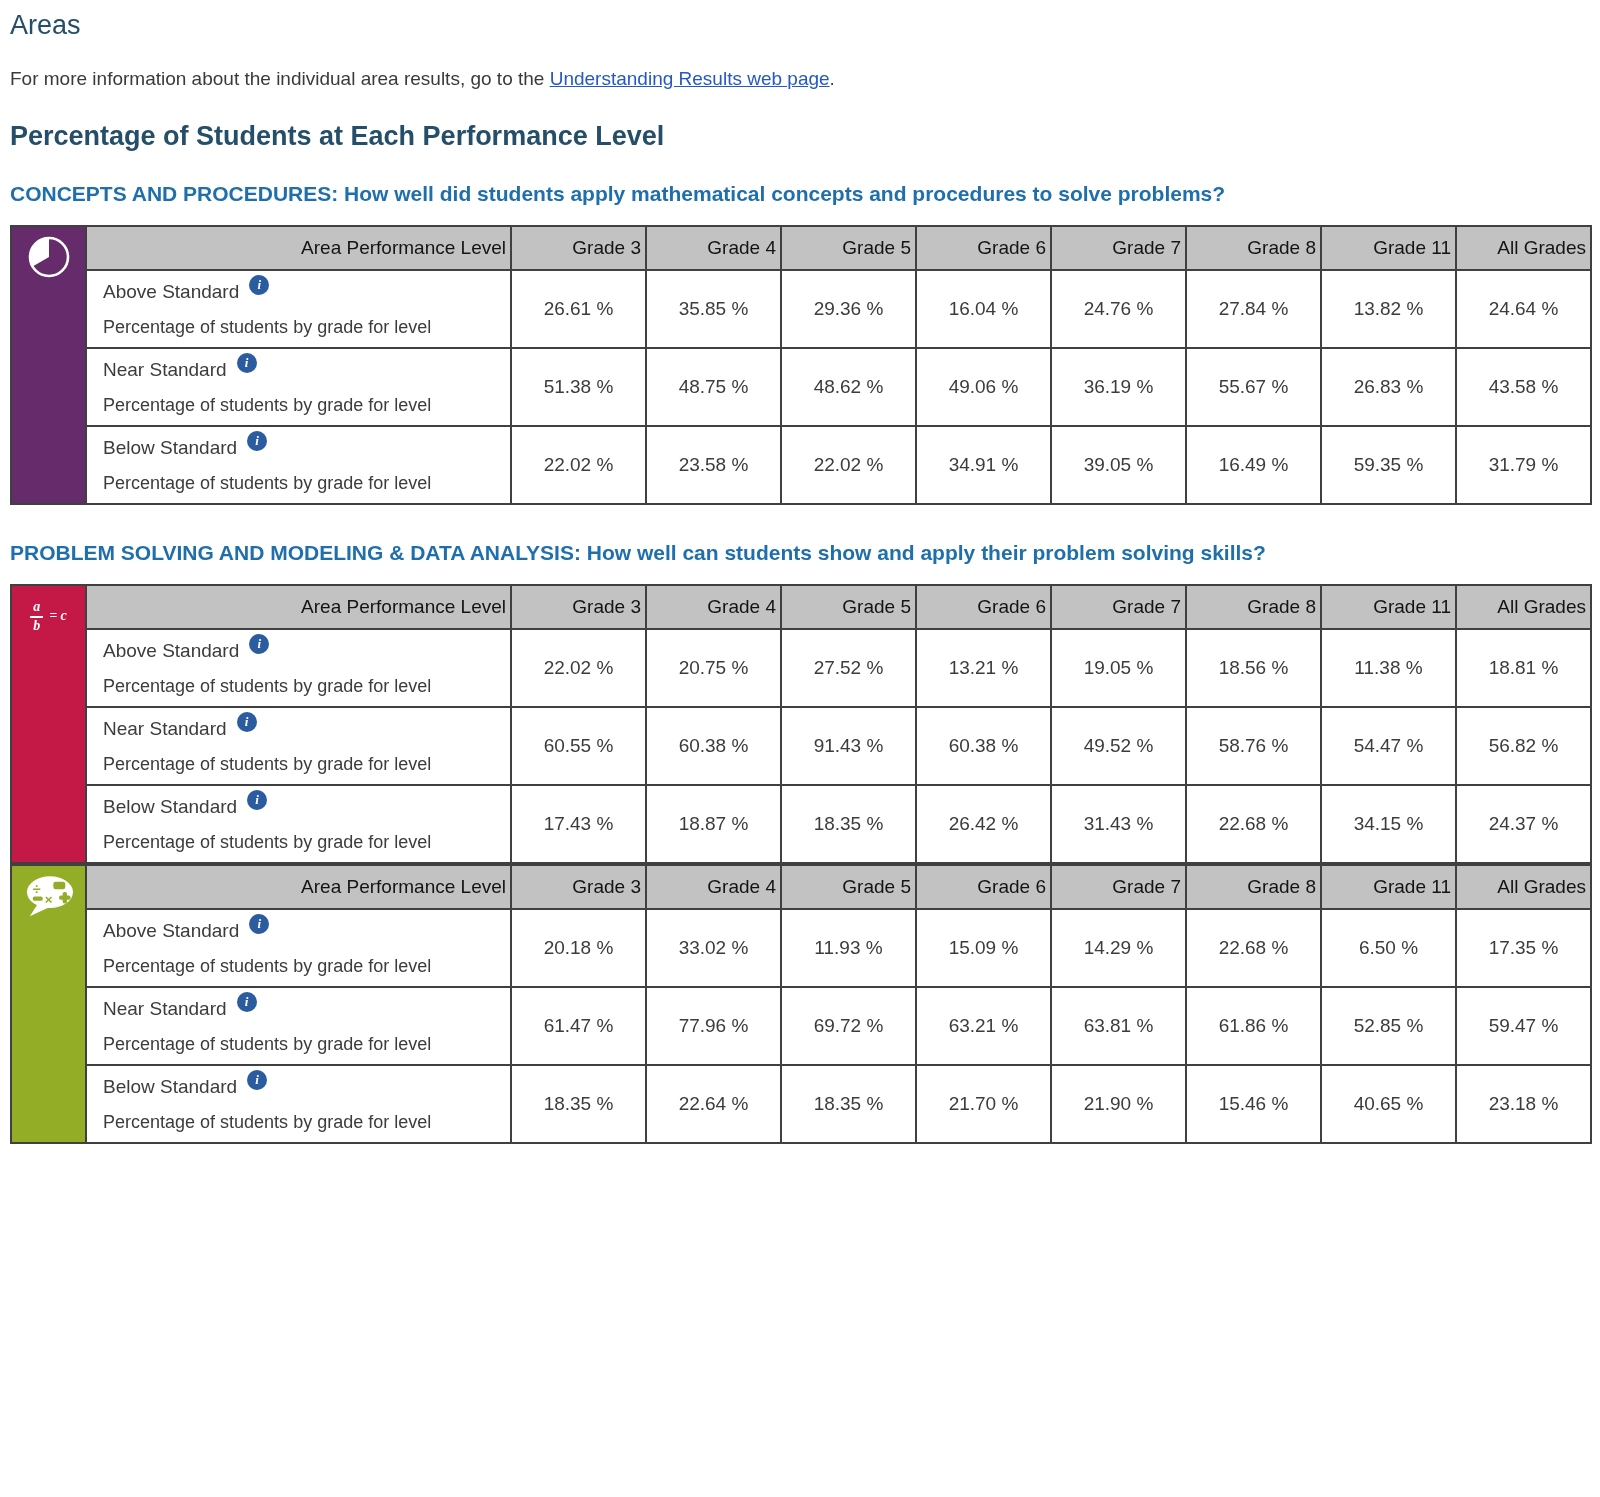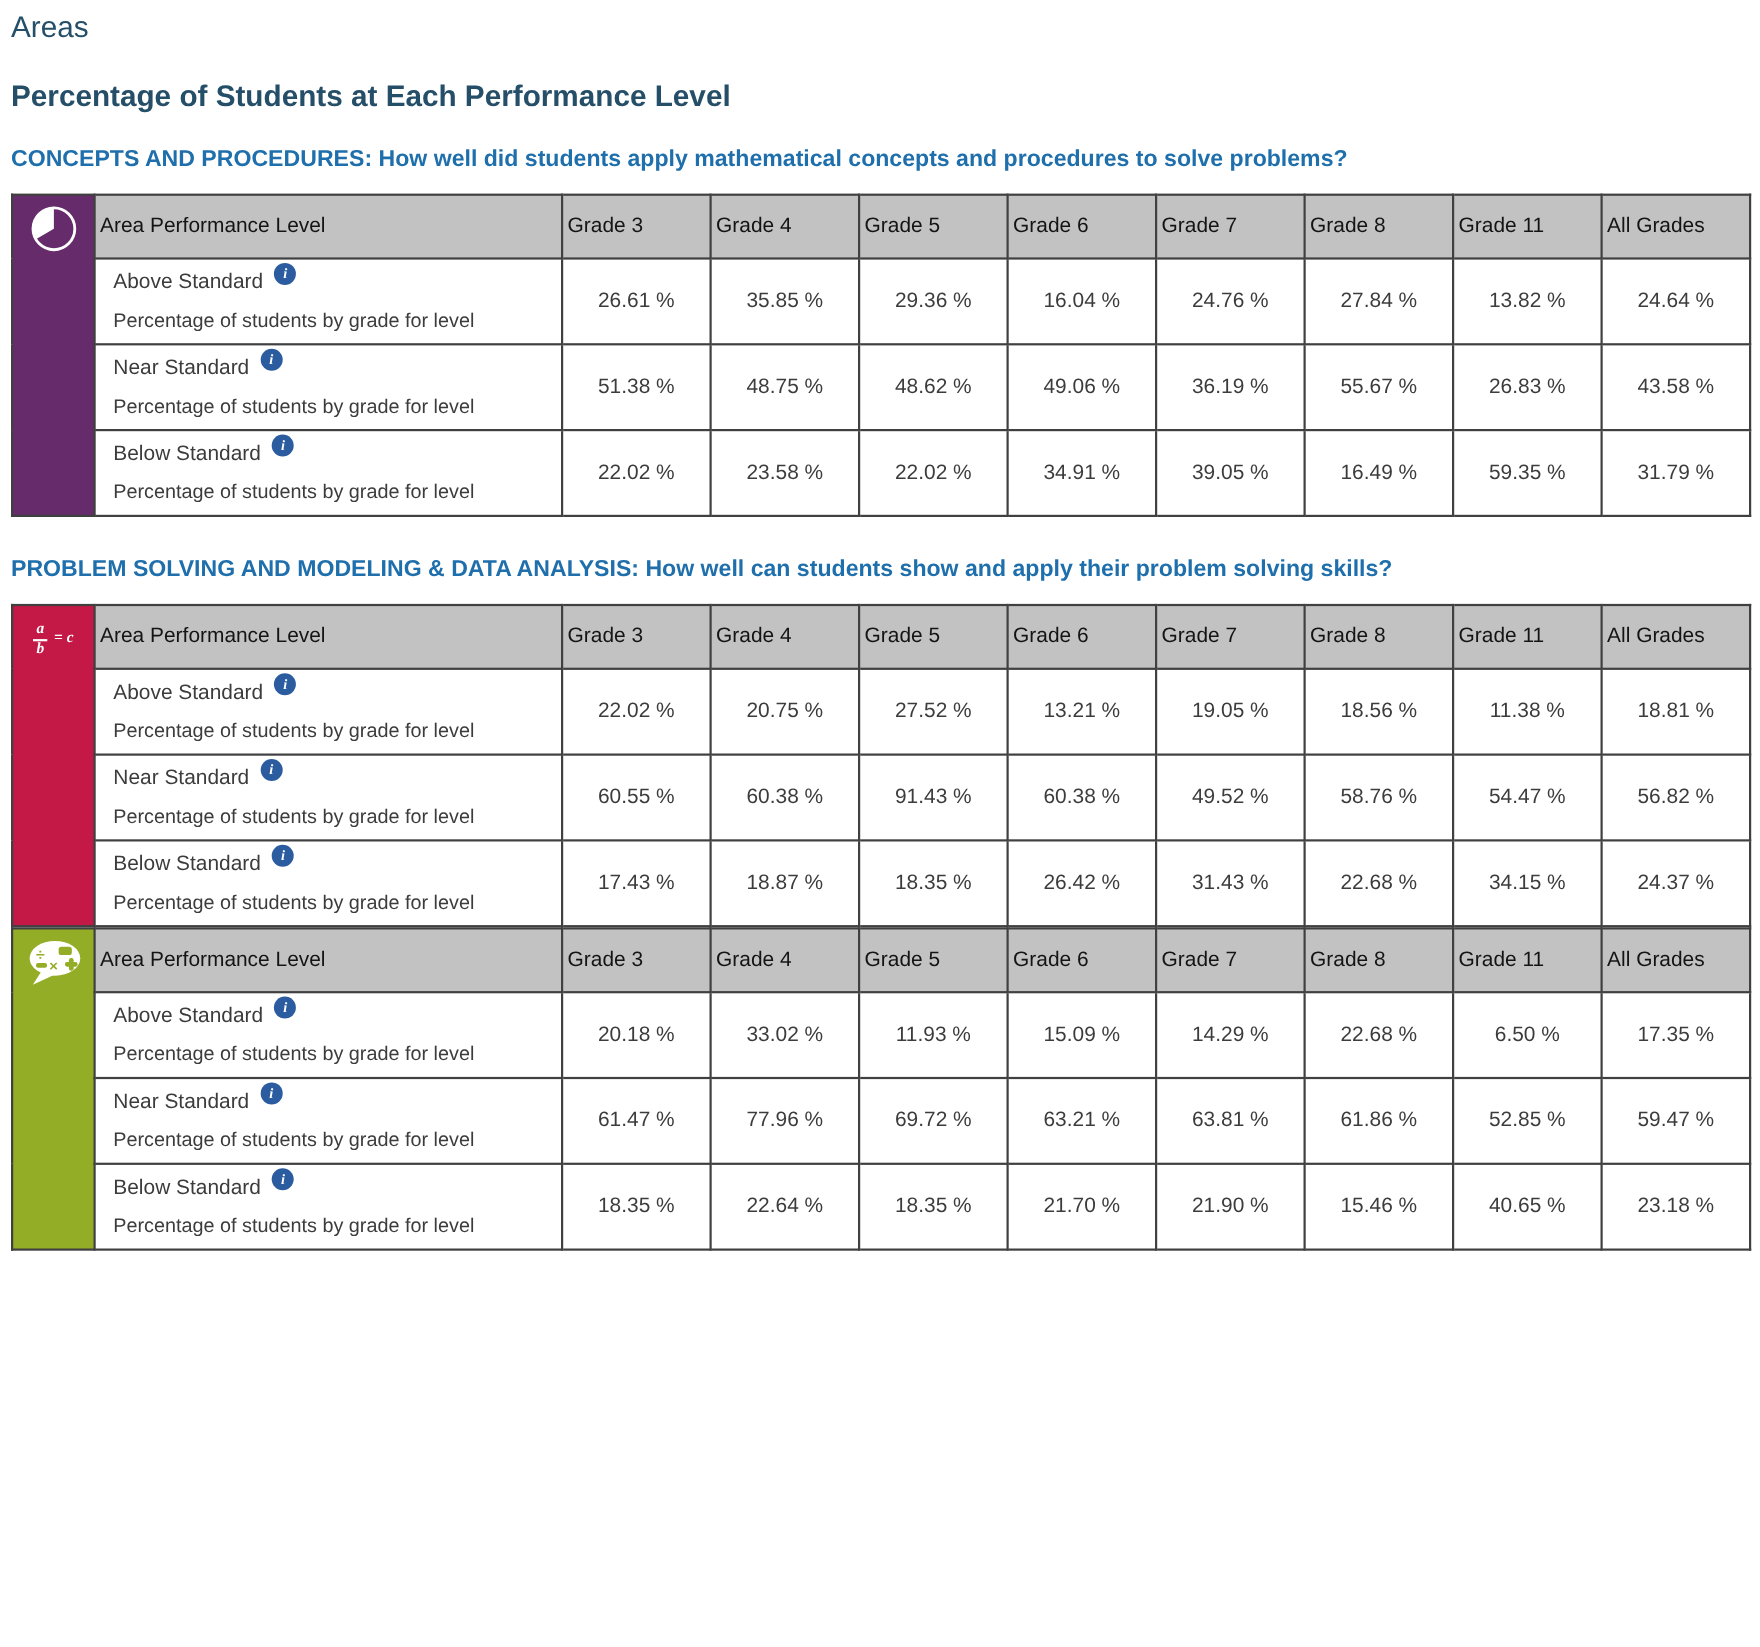--- a/index.html
+++ b/index.html
@@ -32,23 +32,23 @@
     width:1580px;
   }
   table.perf-table td, table.perf-table th {
     border:2px solid #404040;
   }
   col.c-bar   { width:75px; }
   col.c-label { width:425px; }
   col.c-grade { width:135px; }
 
   tr.head-row th {
-    background:#C2C2C2; height:58px;
+    background:#C2C2C2; height:44px;
     font-size:19px; font-weight:normal; color:#141414;
-    text-align:left; padding:0 4px;
+    text-align:right; padding:0 4px;
   }
   td.bar { vertical-align:top; padding:0; }
   .icon-box {
     height:60px; display:flex; align-items:center; justify-content:center;
   }
   tr.data-row { height:78px; }
   td.label-cell {
     background:#fff; vertical-align:middle;
     padding:6px 8px 6px 16px;
   }
@@ -79,20 +79,21 @@
   .fden { padding-top:1px; }
   .feq { margin-left:6px; }
 </style>
 </head>
 <body>
 
 <div class="page">
 
   <h1 class="h-title">Areas</h1>
 
+  <p class="intro"><span>For more information about the individual area results, go to the </span><a>Understanding Results web page</a><span>.</span></p>
 
   <h2 class="h-sub">Percentage of Students at Each Performance Level</h2>
 
   <section class="area-section">
     <h3 class="section-heading">CONCEPTS AND PROCEDURES: How well did students apply mathematical concepts and procedures to solve problems?</h3>
     <table class="perf-table">
       <colgroup>
         <col class="c-bar">
           <col class="c-label">
         <col class="c-grade">

